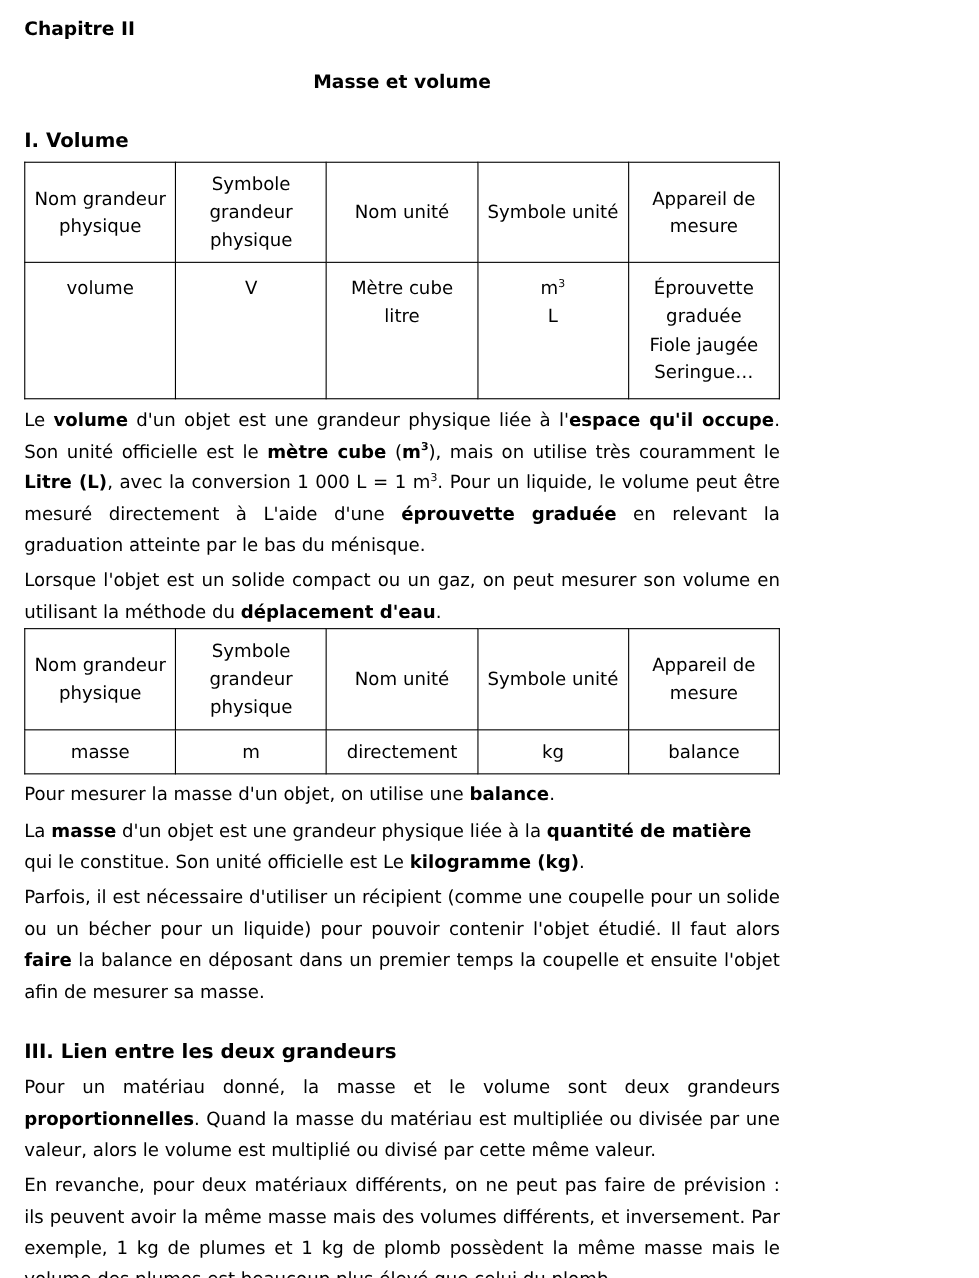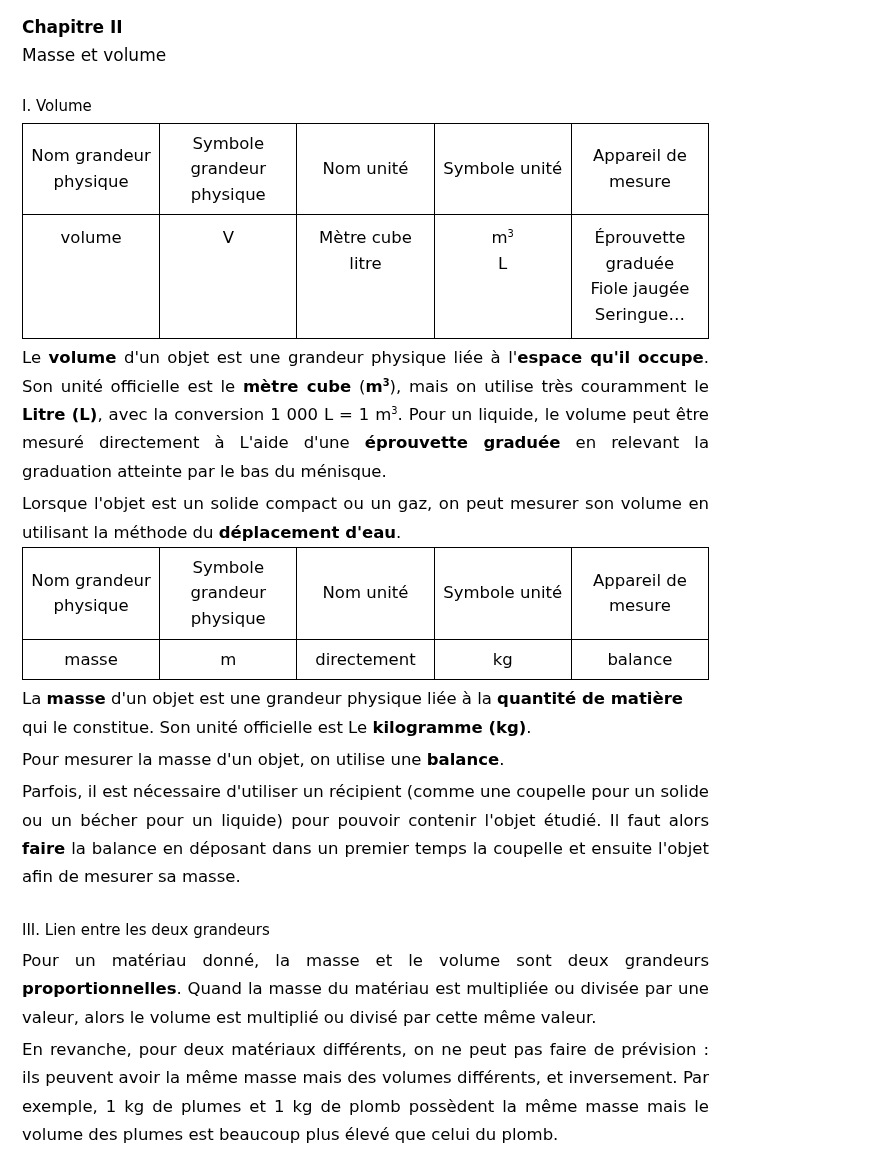--- a/index.html
+++ b/index.html
@@ -21,28 +21,28 @@
     position: relative;
   }
   .chapter-title {
     font-size: 17px;
     font-weight: bold;
     margin: 0 0 0 0;
     line-height: 1.4;
   }
   .doc-title {
     font-size: 17px;
-    font-weight: normal;
-    text-align: left;
-    margin: 4px 0 0 0;
+    font-weight: bold;
+    text-align: center;
+    margin: 24px 0 0 0;
     line-height: 1.4;
   }
   .section-heading {
-    font-size: 15px;
-    font-weight: normal;
+    font-size: 18px;
+    font-weight: bold;
     margin: 28px 0 6px 0;
     line-height: 1.4;
   }
   table.grandeur {
     width: 100%;
     border-collapse: collapse;
     table-layout: fixed;
     padding-left: 14px;
   }
   table.grandeur td, table.grandeur th {
@@ -136,23 +136,23 @@
     <tr>
       <td>masse</td>
       <td>m</td>
       <td>directement</td>
       <td>kg</td>
       <td>balance</td>
     </tr>
   </tbody>
     </table>
 
+  <p class="para nojust"><span>Pour mesurer la masse d'un objet, on utilise une </span><b>balance</b><span>.</span></p>
+
   <p class="para first nojust"><span>La </span><b>masse</b><span> d'un objet est une grandeur physique liée à la </span><b>quantité de matière</b><span> qui le constitue. Son unité officielle est Le </span><b>kilogramme (kg)</b><span>.</span></p>
-
-  <p class="para nojust"><span>Pour mesurer la masse d'un objet, on utilise une </span><b>balance</b><span>.</span></p>
 
   <p class="para"><span>Parfois, il est nécessaire d'utiliser un récipient (comme une coupelle pour un solide ou un bécher pour un liquide) pour pouvoir contenir l'objet étudié. Il faut alors </span><b>faire</b><span> la balance en déposant dans un premier temps la coupelle et ensuite l'objet afin de mesurer sa masse.</span></p>
 
   <div class="section-heading">III. Lien entre les deux grandeurs</div>
 
   <p class="para"><span>Pour un matériau donné, la masse et le volume sont deux grandeurs </span><b>proportionnelles</b><span>. Quand la masse du matériau est multipliée ou divisée par une valeur, alors le volume est multiplié ou divisé par cette même valeur.</span></p>
 
   <p class="para">En revanche, pour deux matériaux différents, on ne peut pas faire de prévision : ils peuvent avoir la même masse mais des volumes différents, et inversement. Par exemple, 1 kg de plumes et 1 kg de plomb possèdent la même masse mais le volume des plumes est beaucoup plus élevé que celui du plomb.</p>
 
 </div>

